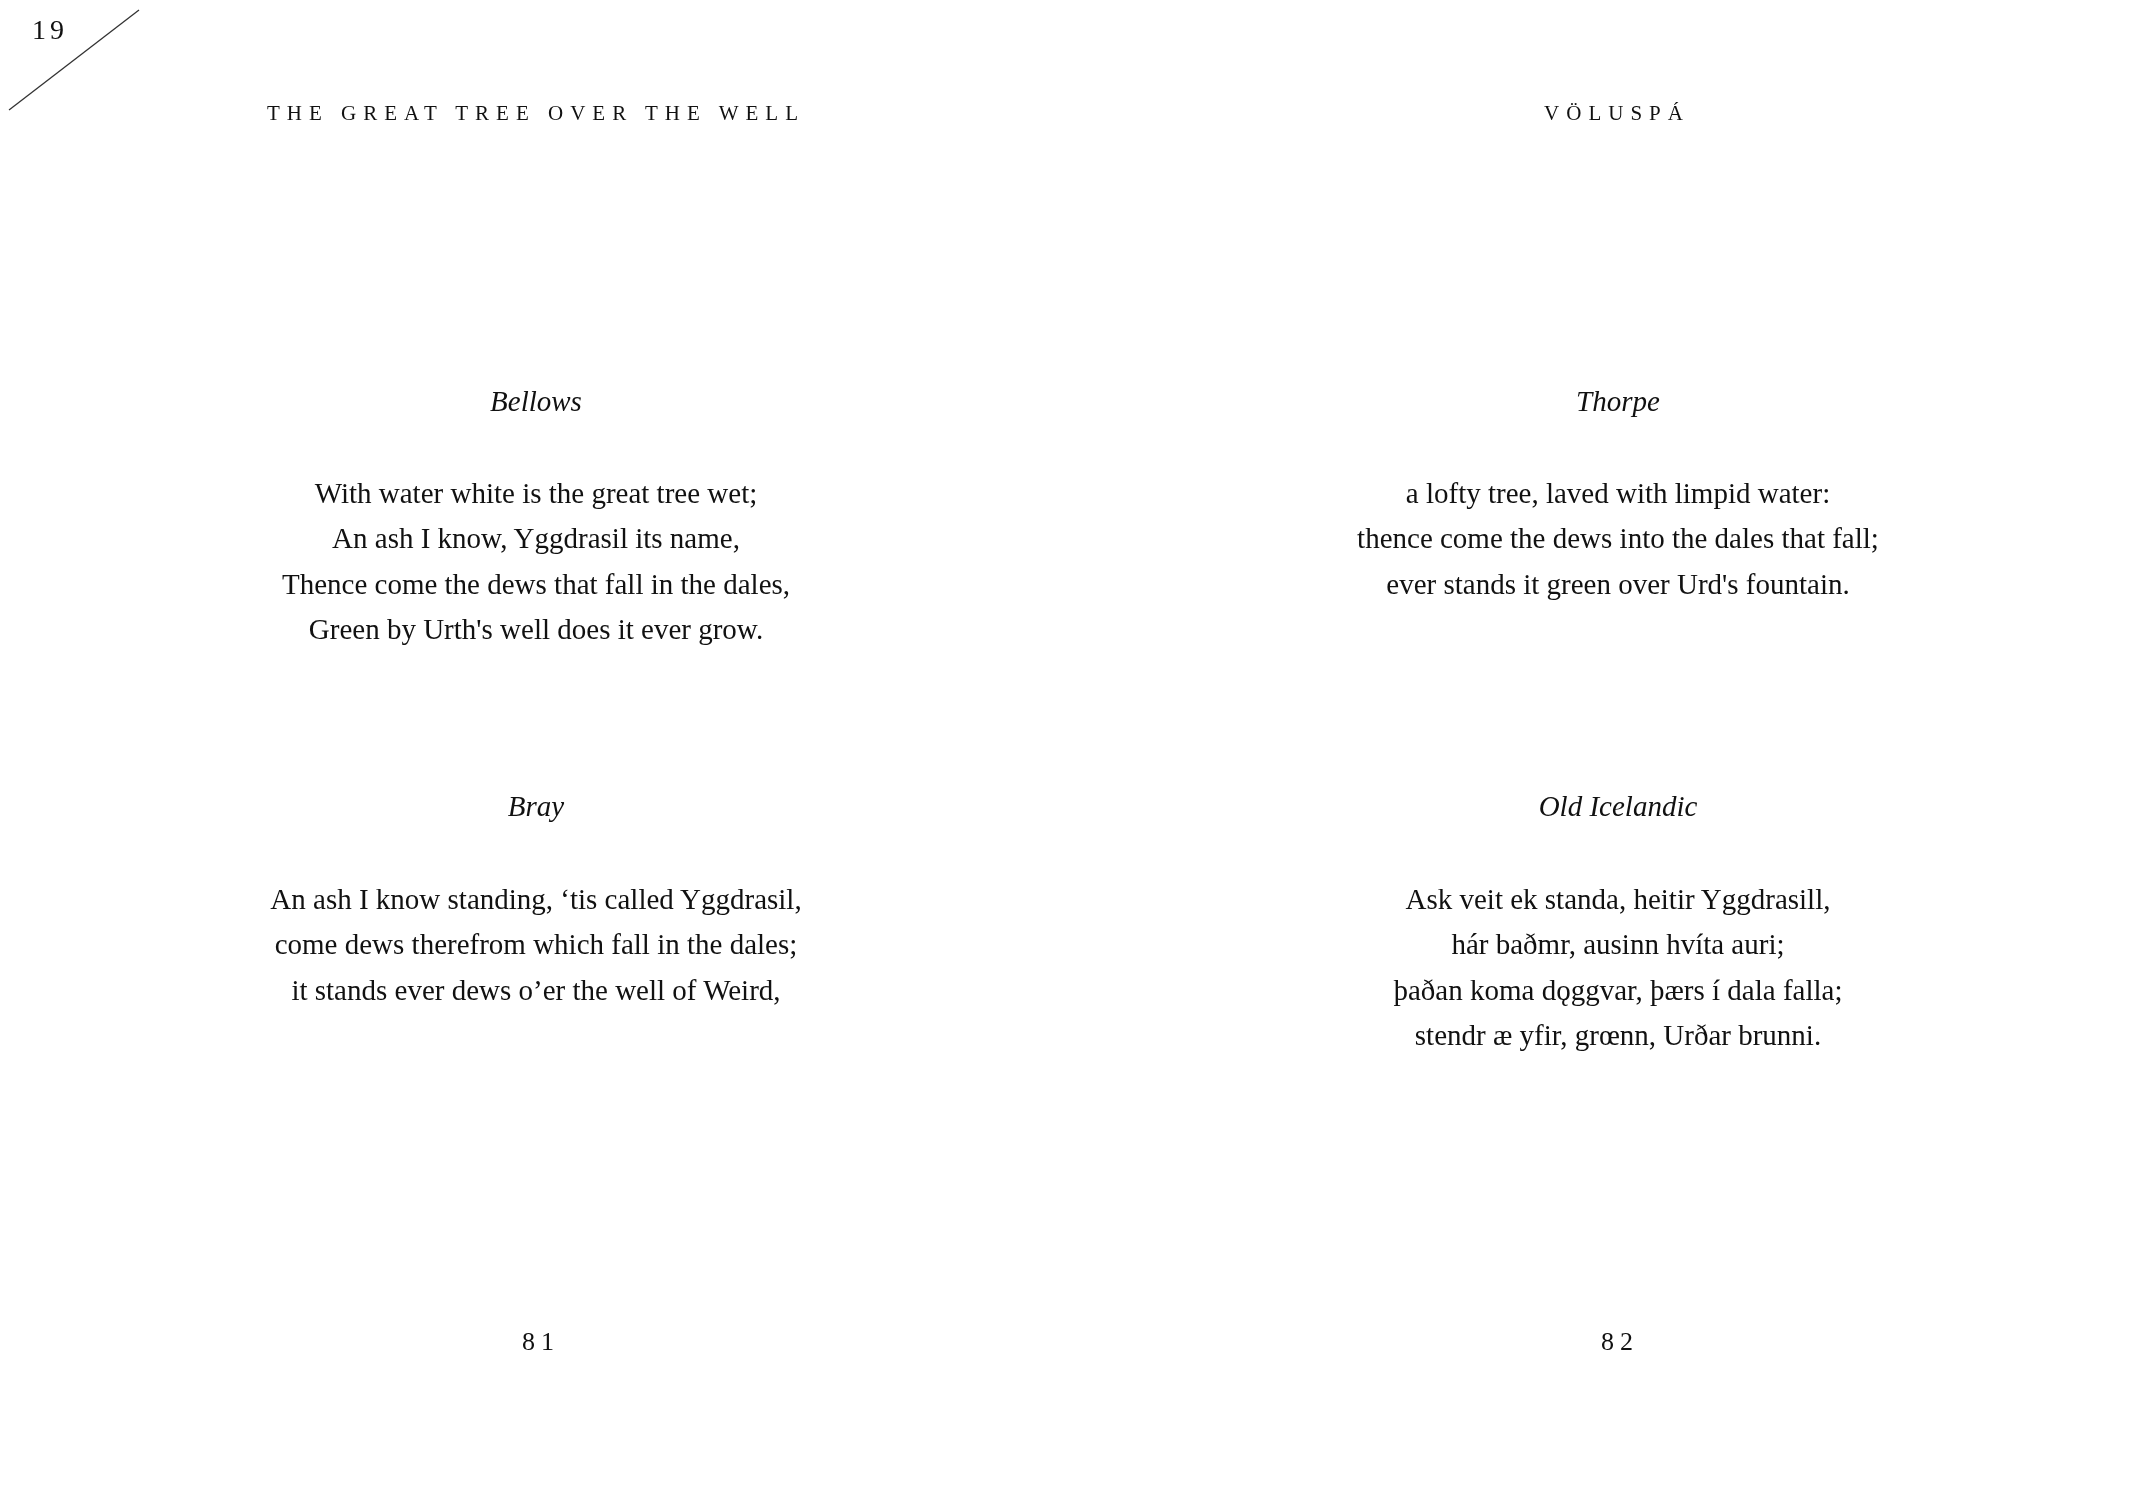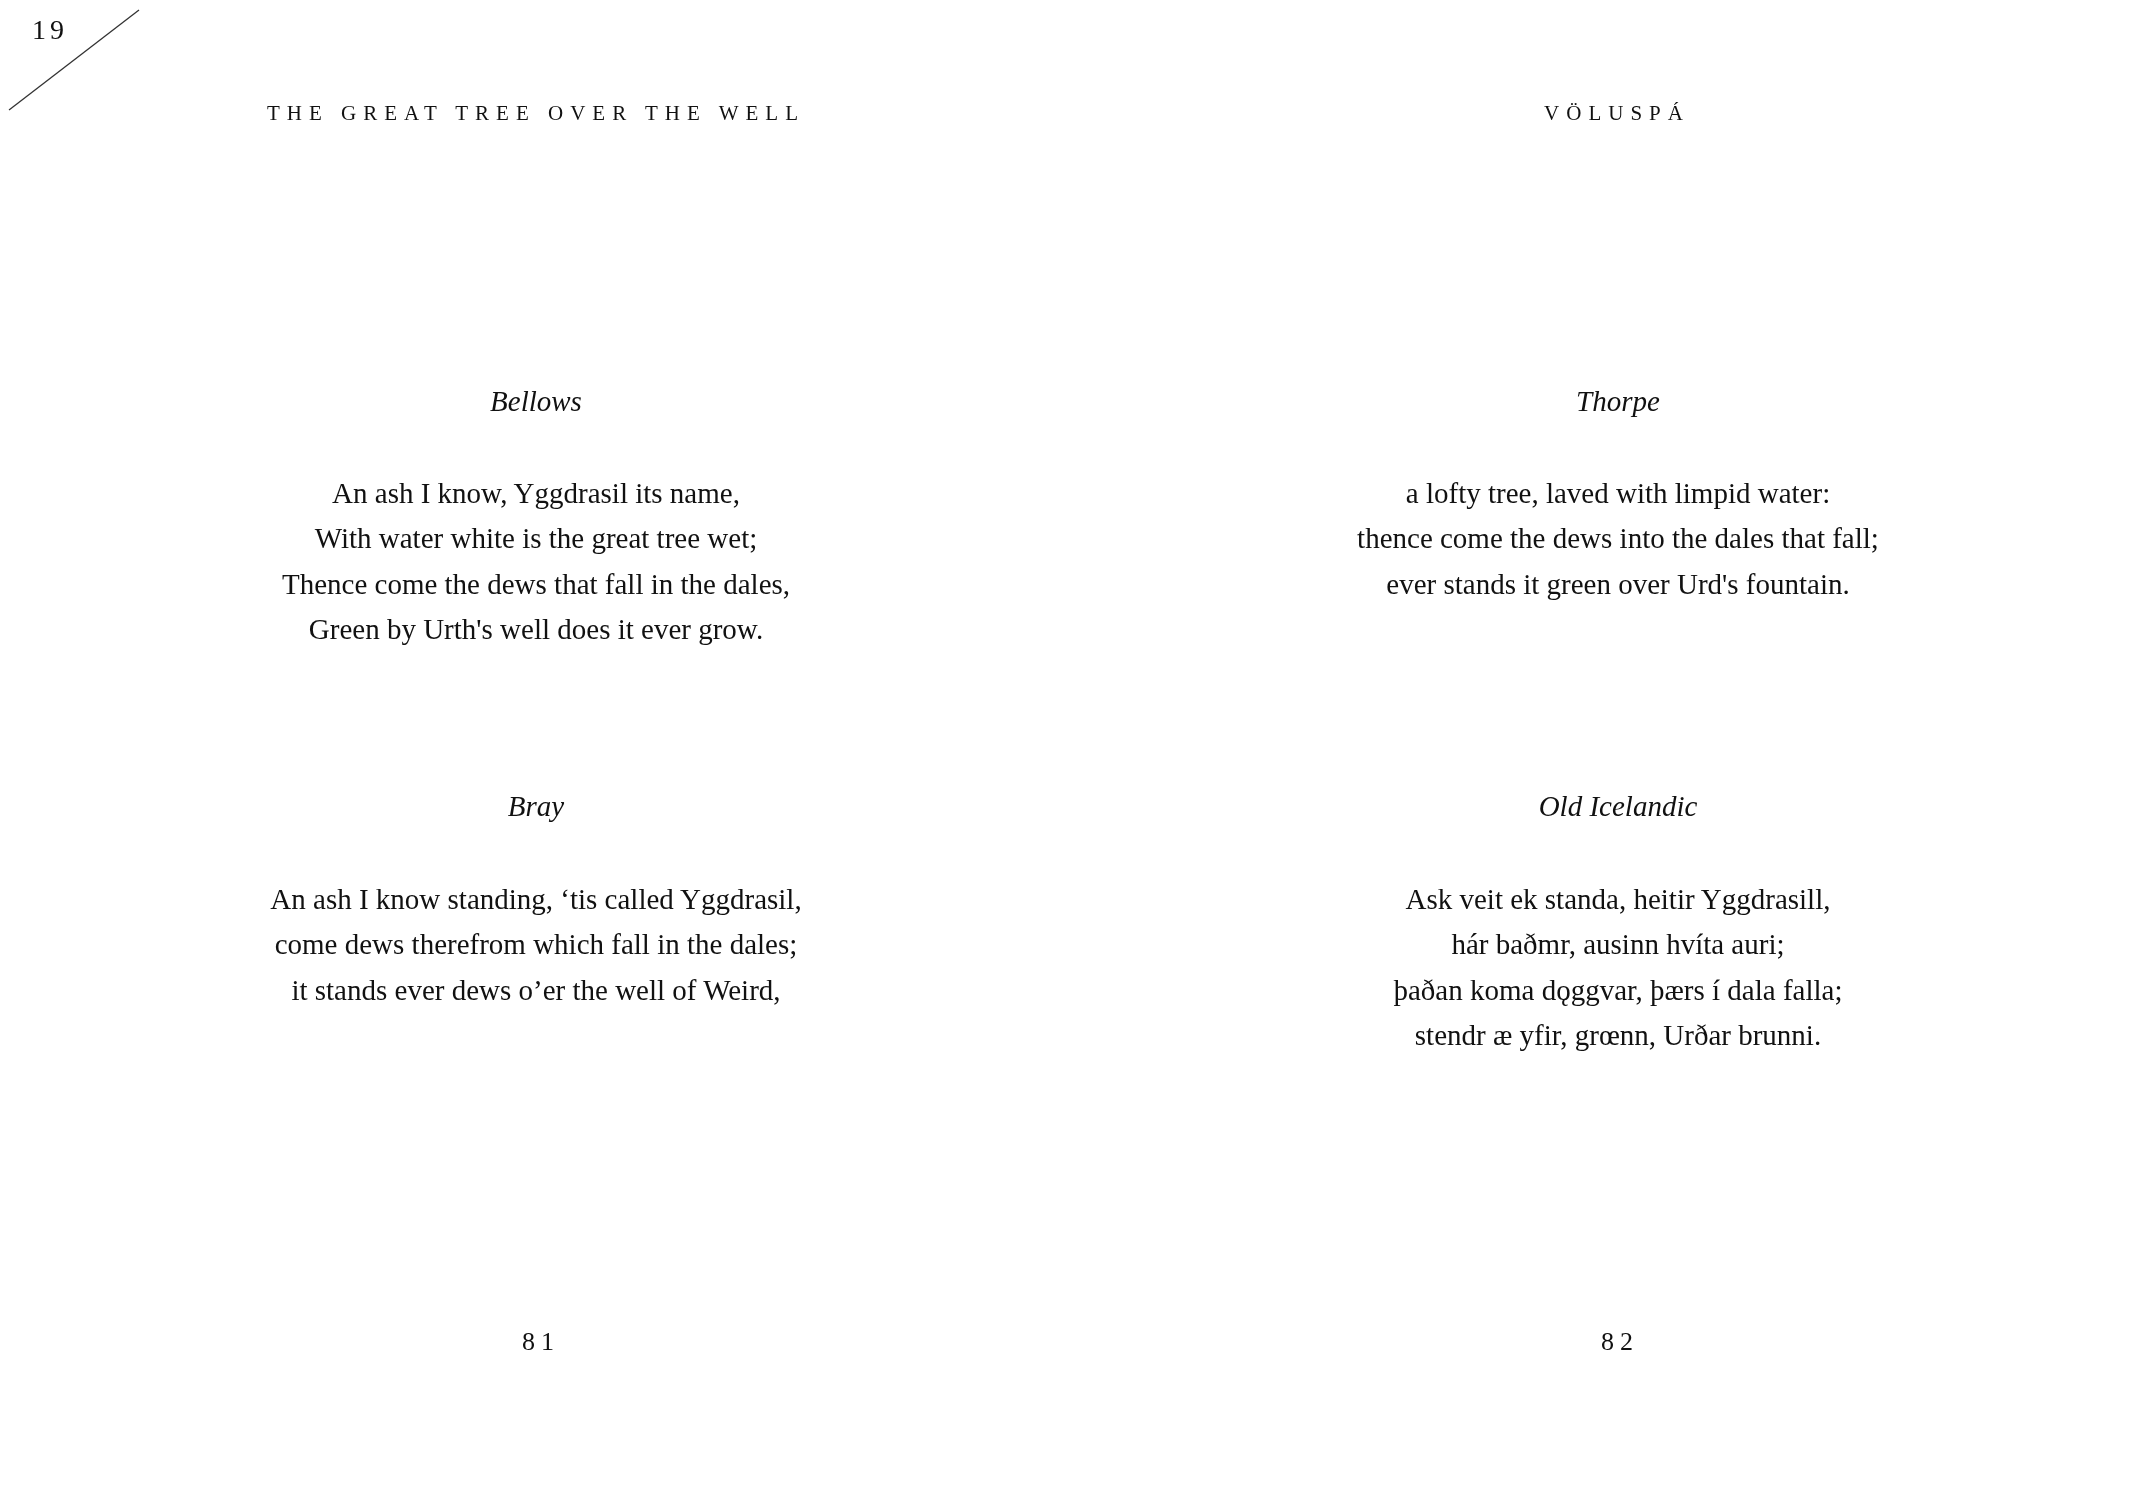--- a/index.html
+++ b/index.html
@@ -22,22 +22,22 @@
 <svg class="corner-line" width="150" height="120" viewBox="0 0 150 120">
   <line x1="139" y1="10" x2="9" y2="110" stroke="#333333" stroke-width="1.3"></line>
 </svg>
 
 <div>
   <div class="running-head" style="left:536px;">THE GREAT TREE OVER THE WELL</div>
 
   <div class="column" style="left:536px; top:0; height:1296px;">
     <div class="translator" style="top:385px;">Bellows</div>
     <div class="stanza" style="top:471px;">
+      <span class="line">With water white is the great tree wet;</span>
       <span class="line">An ash I know, Yggdrasil its name,</span>
-      <span class="line">With water white is the great tree wet;</span>
       <span class="line">Thence come the dews that fall in the dales,</span>
       <span class="line">Green by Urth's well does it ever grow.</span>
     </div>
 
     <div class="translator" style="top:790px;">Bray</div>
     <div class="stanza" style="top:877px;">
       <span class="line">An ash I know standing, ‘tis called Yggdrasil,</span>
       <span class="line">come dews therefrom which fall in the dales;</span>
       <span class="line">it stands ever dews o’er the well of Weird,</span>
     </div>

